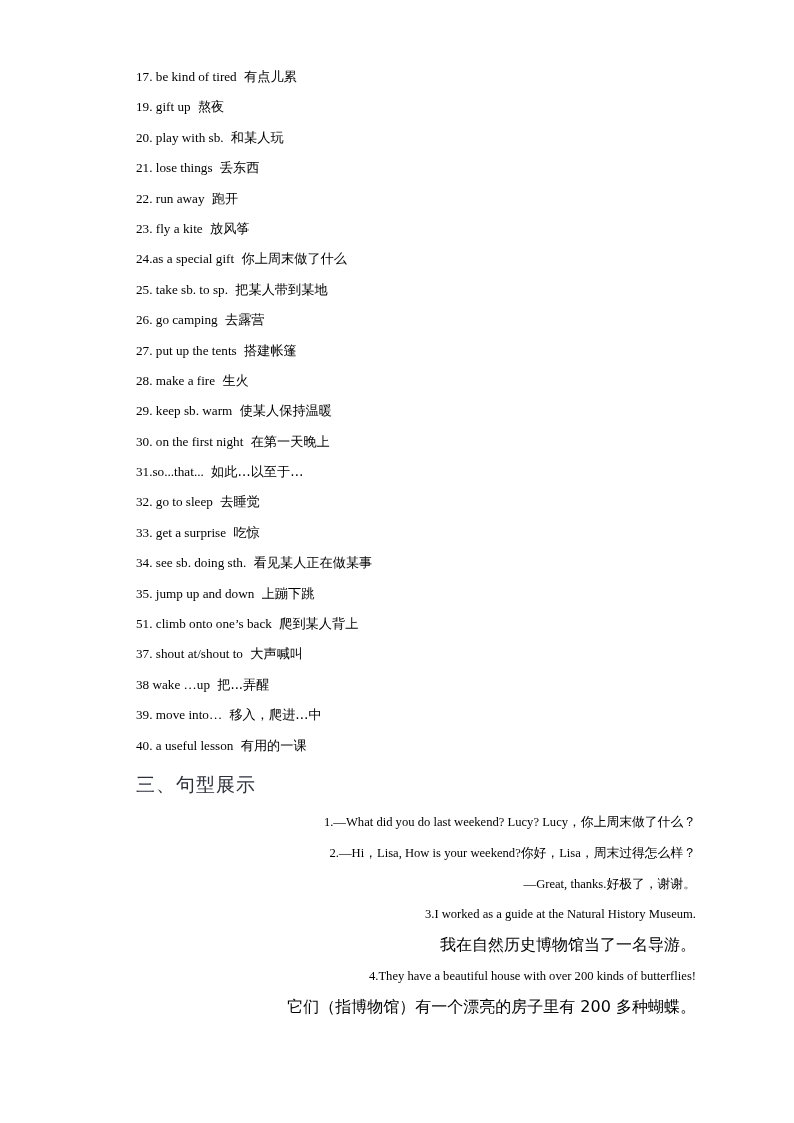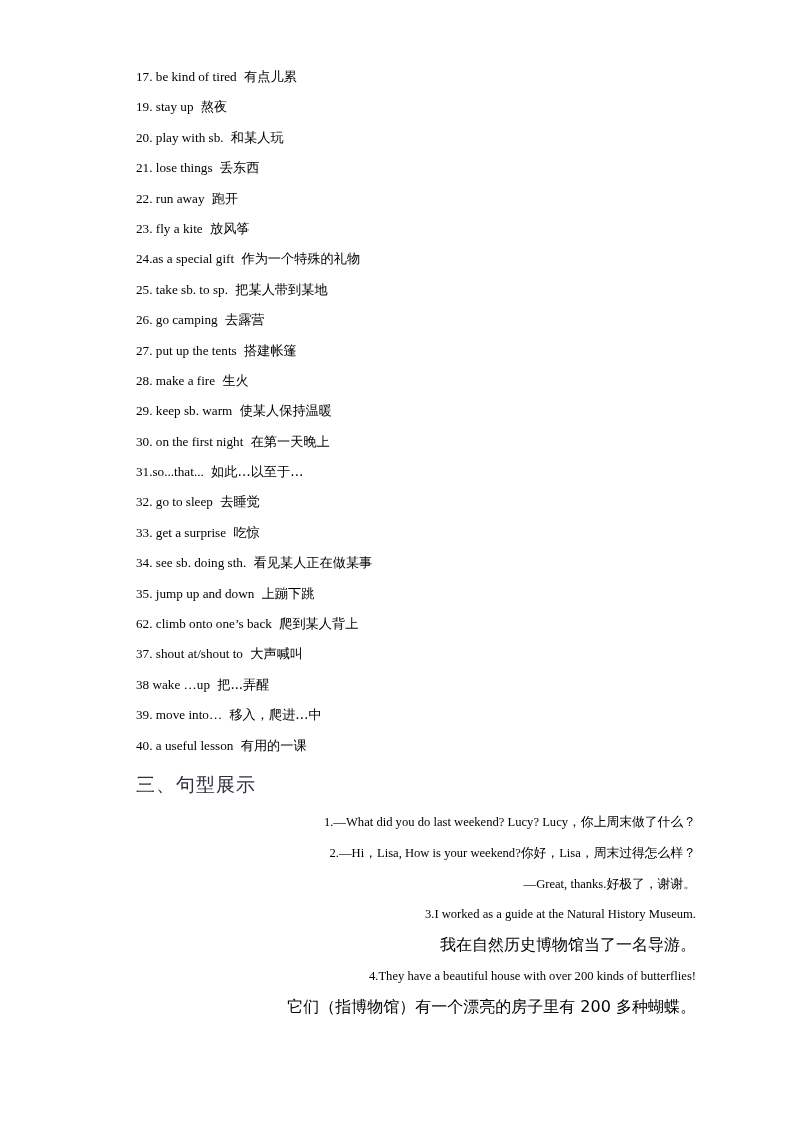--- a/index.html
+++ b/index.html
@@ -96,21 +96,21 @@
   <div class="content">
 
     <ul class="phrase-list">
       <li class="phrase-item">
         <span class="phrase-en">17.</span>
         <span class="phrase-en">be kind of tired</span>
         <span class="phrase-cn">有点儿累</span>
       </li>
       <li class="phrase-item">
         <span class="phrase-en">19.</span>
-        <span class="phrase-en">stay up</span>
+        <span class="phrase-en">gift up</span>
         <span class="phrase-cn">熬夜</span>
       </li>
       <li class="phrase-item">
         <span class="phrase-en">20.</span>
         <span class="phrase-en">play with sb.</span>
         <span class="phrase-cn">和某人玩</span>
       </li>
       <li class="phrase-item">
         <span class="phrase-en">21.</span>
         <span class="phrase-en">lose things</span>
@@ -121,21 +121,21 @@
         <span class="phrase-en">run away</span>
         <span class="phrase-cn">跑开</span>
       </li>
       <li class="phrase-item">
         <span class="phrase-en">23.</span>
         <span class="phrase-en">fly a kite</span>
         <span class="phrase-cn">放风筝</span>
       </li>
       <li class="phrase-item">
         <span class="phrase-en">24.</span><span class="phrase-en">as a special gift</span>
-        <span class="phrase-cn">作为一个特殊的礼物</span>
+        <span class="phrase-cn">你上周末做了什么</span>
       </li>
       <li class="phrase-item">
         <span class="phrase-en">25.</span>
         <span class="phrase-en">take sb. to sp.</span>
         <span class="phrase-cn">把某人带到某地</span>
       </li>
       <li class="phrase-item">
         <span class="phrase-en">26.</span>
         <span class="phrase-en">go camping</span>
         <span class="phrase-cn">去露营</span>
@@ -178,21 +178,21 @@
         <span class="phrase-en">34.</span>
         <span class="phrase-en">see sb. doing sth.</span>
         <span class="phrase-cn">看见某人正在做某事</span>
       </li>
       <li class="phrase-item">
         <span class="phrase-en">35.</span>
         <span class="phrase-en">jump up and down</span>
         <span class="phrase-cn">上蹦下跳</span>
       </li>
       <li class="phrase-item">
-        <span class="phrase-en">62.</span>
+        <span class="phrase-en">51.</span>
         <span class="phrase-en">climb onto one’s back</span>
         <span class="phrase-cn">爬到某人背上</span>
       </li>
       <li class="phrase-item">
         <span class="phrase-en">37.</span>
         <span class="phrase-en">shout at/shout to</span>
         <span class="phrase-cn">大声喊叫</span>
       </li>
       <li class="phrase-item">
         <span class="phrase-en">38</span>

